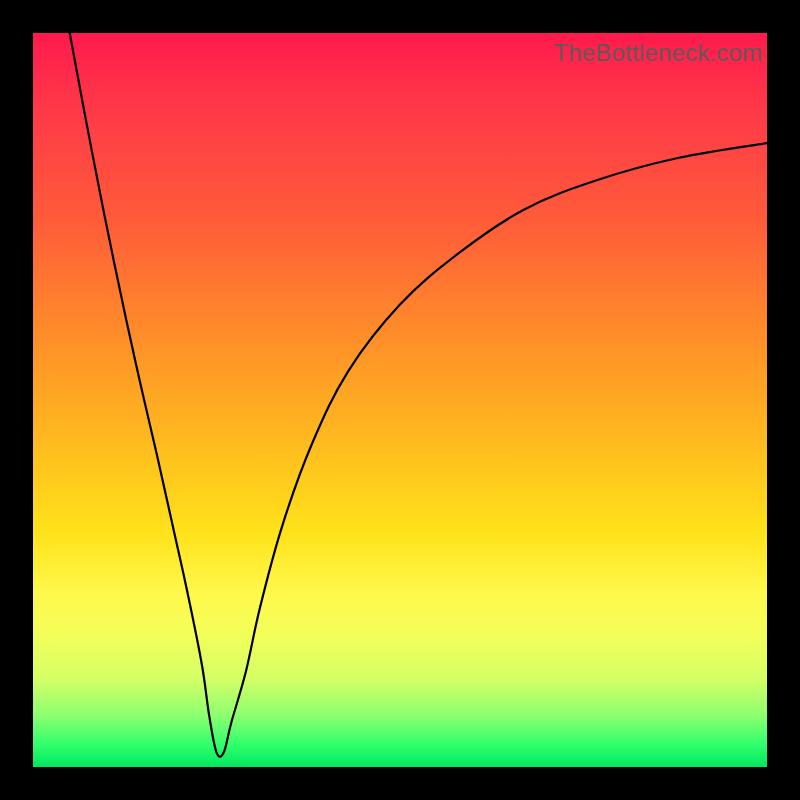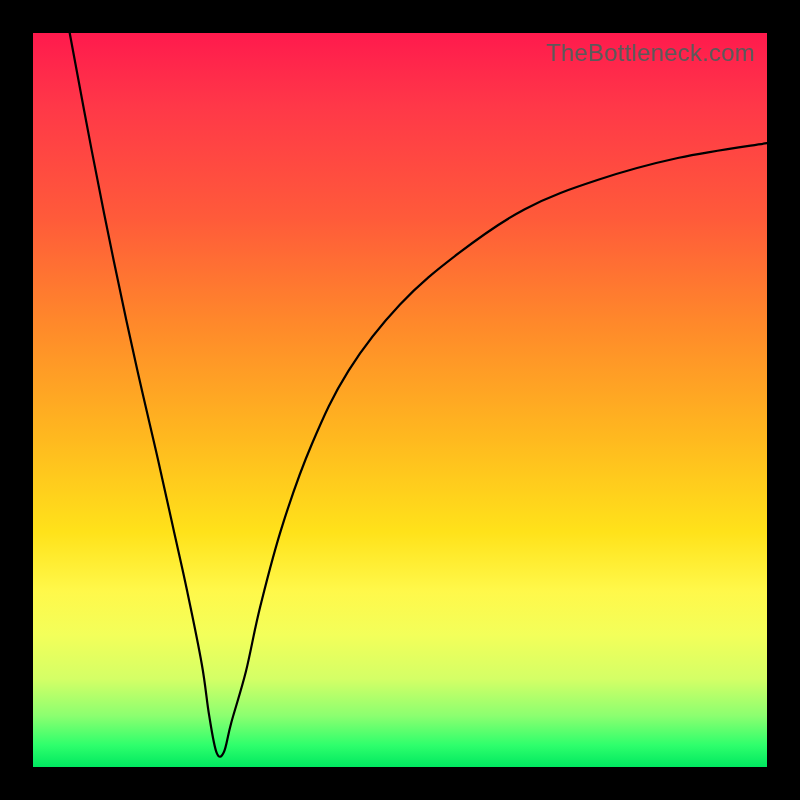--- a/index.html
+++ b/index.html
@@ -36,21 +36,21 @@
       #f3ff5a 82%,
       #d4ff66 88%,
       #8cff70 93%,
       #2fff6c 97%,
       #00e860 100%
     );
   }
   .watermark {
     position: absolute;
     top: 6px;
-    right: 12px;
+    right: 4px;
     font-size: 24px;
     font-weight: 500;
     color: #5a5a5a;
     letter-spacing: 0.2px;
     user-select: none;
   }
   svg.curve {
     position: absolute;
     left: 0;
     top: 0;

